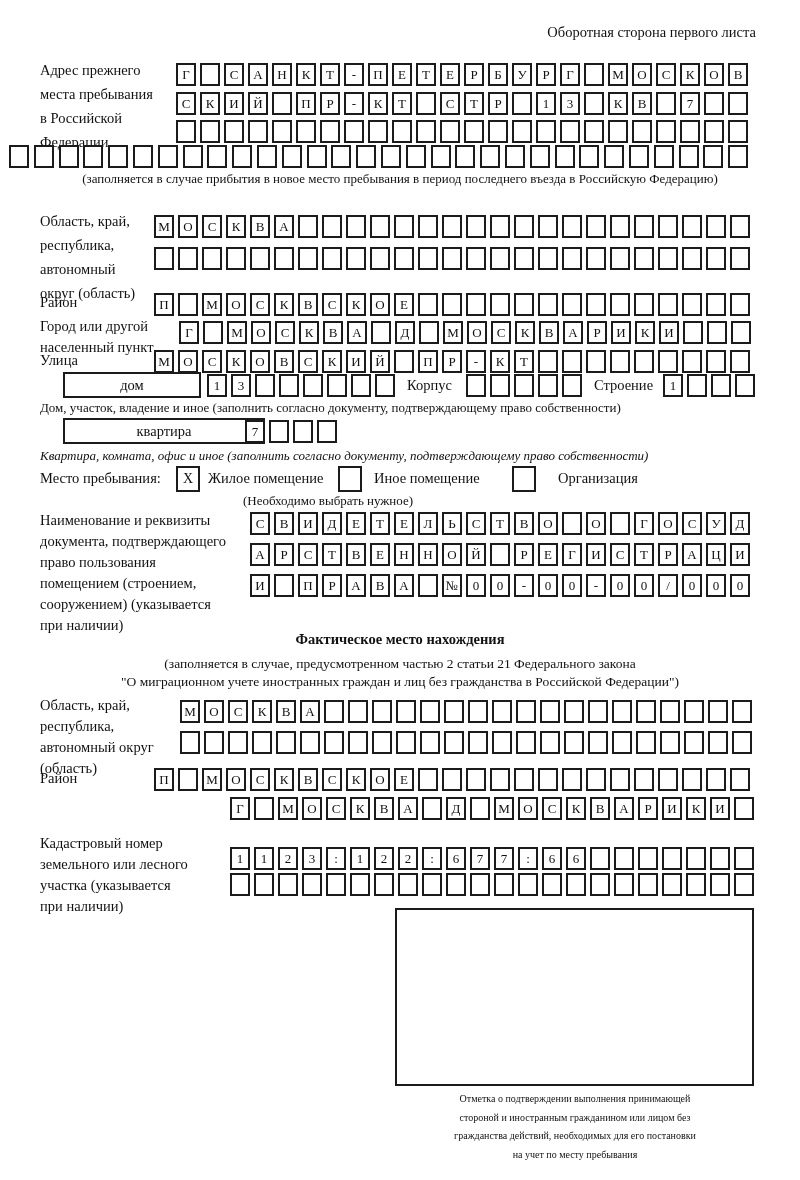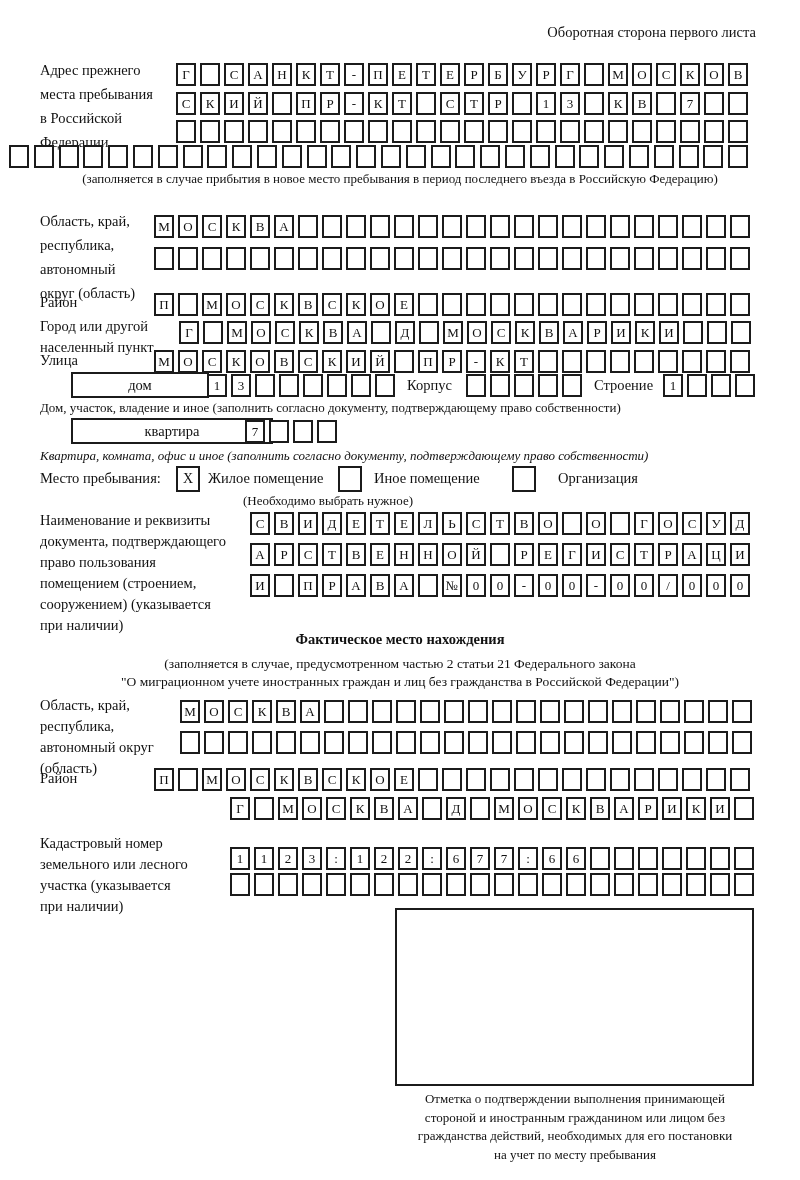--- a/index.html
+++ b/index.html
@@ -11,24 +11,24 @@
   .cap-center{position:absolute;left:0;width:100%;text-align:center;font-size:13px;}
   .title{position:absolute;left:0;width:100%;text-align:center;font-weight:bold;font-size:15px;}
   .row{position:absolute;display:flex;gap:4px;}
   .roww{position:absolute;display:flex;gap:4.8px;}
   .cell{width:20px;height:23px;border:2px solid #1b1b1b;box-sizing:border-box;flex:none;
         display:flex;align-items:center;justify-content:center;
         font-family:"Liberation Serif", serif;font-size:13px;background:#fff;}
   .chk{position:absolute;width:24px;height:26px;border:2px solid #1b1b1b;box-sizing:border-box;
        display:flex;align-items:center;justify-content:center;font-size:14px;background:#fff;}
   .wbox{position:absolute;height:26px;border:2px solid #1b1b1b;box-sizing:border-box;
-        display:flex;align-items:center;justify-content:center;font-size:14.5px;background:#fff;margin-left:8px;}
+        display:flex;align-items:center;justify-content:center;font-size:14.5px;background:#fff;}
   .inline-lbl{position:absolute;font-size:14.5px;}
   .stamp{position:absolute;border:2px solid #1b1b1b;background:#fff;}
-  .stamp-note{position:absolute;text-align:center;font-size:13px;line-height:18.5px;white-space:pre-line;}
+  .stamp-note{position:absolute;text-align:center;font-size:10px;line-height:18.5px;white-space:pre-line;}
 </style>
 </head>
 <body>
 
 <div id="page">
 
   <div class="lbl" style="top:20px;right:44px;">Оборотная сторона первого листа</div>
 
   <div class="lbl" style="left:40px;top:58px;">Адрес прежнего
 места пребывания

